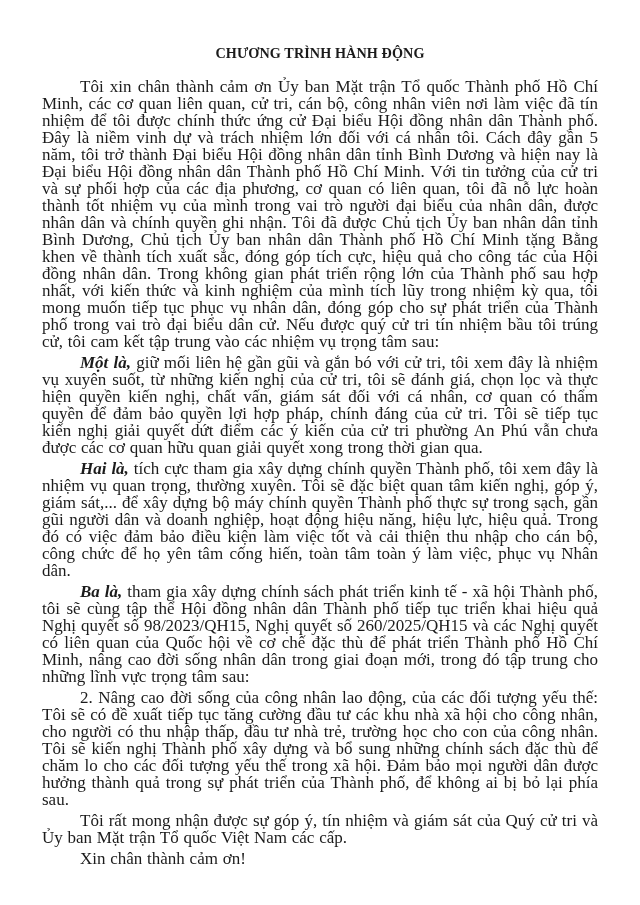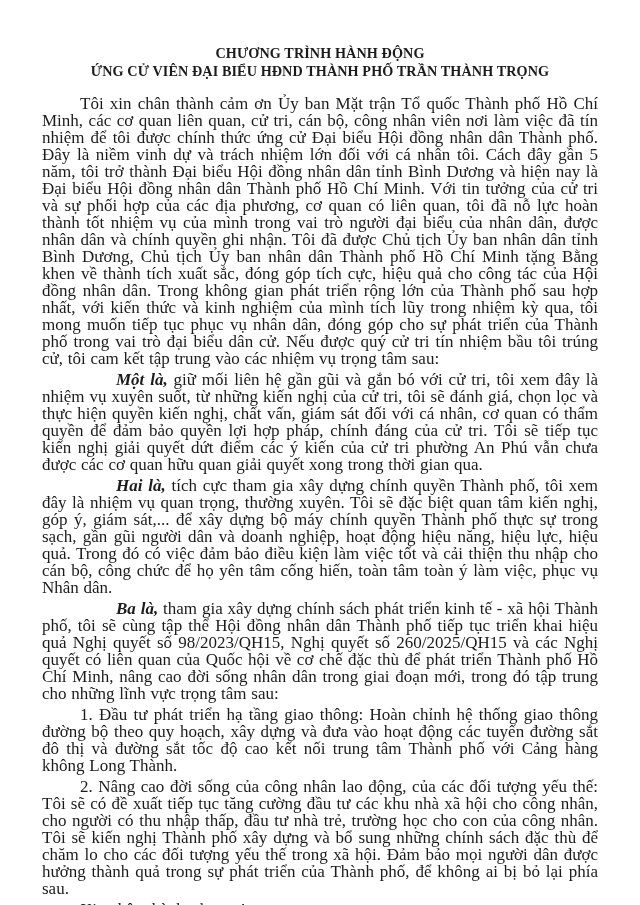--- a/index.html
+++ b/index.html
@@ -39,41 +39,39 @@
     font-size: 17px;
     line-height: 17px;
     word-spacing: 0.5px;
   }
   p.para:last-child {
     margin-bottom: 8px;
   }
   .lead {
     font-weight: bold;
     font-style: italic;
-    margin-left: 36px;
   }
 </style>
 </head>
 <body>
 
 <div class="page">
 
   <h1 class="doc-title">
     <span class="title-line">CHƯƠNG TRÌNH HÀNH ĐỘNG</span>
-    <span class="title-line">ỨNG CỬ VIÊN ĐẠI BIỂU HĐND THÀNH PHỐ TRẦN THÀNH TRỌNG</span>
   </h1>
 
   <p class="para"><span>Tôi xin chân thành cảm ơn Ủy ban Mặt trận Tổ quốc Thành phố Hồ Chí Minh, các cơ quan liên quan, cử tri, cán bộ, công nhân viên nơi làm việc đã tín nhiệm để tôi được chính thức ứng cử Đại biểu Hội đồng nhân dân Thành phố. Đây là niềm vinh dự và trách nhiệm lớn đối với cá nhân tôi. Cách đây gần 5 năm, tôi trở thành Đại biểu Hội đồng nhân dân tỉnh Bình Dương và hiện nay là Đại biểu Hội đồng nhân dân Thành phố Hồ Chí Minh. Với tin tưởng của cử tri và sự phối hợp của các địa phương, cơ quan có liên quan, tôi đã nỗ lực hoàn thành tốt nhiệm vụ của mình trong vai trò người đại biểu của nhân dân, được nhân dân và chính quyền ghi nhận. Tôi đã được Chủ tịch Ủy ban nhân dân tỉnh Bình Dương, Chủ tịch Ủy ban nhân dân Thành phố Hồ Chí Minh tặng Bằng khen về thành tích xuất sắc, đóng góp tích cực, hiệu quả cho công tác của Hội đồng nhân dân. Trong không gian phát triển rộng lớn của Thành phố sau hợp nhất, với kiến thức và kinh nghiệm của mình tích lũy trong nhiệm kỳ qua, tôi mong muốn tiếp tục phục vụ nhân dân, đóng góp cho sự phát triển của Thành phố trong vai trò đại biểu dân cử. Nếu được quý cử tri tín nhiệm bầu tôi trúng cử, tôi cam kết tập trung vào các nhiệm vụ trọng tâm sau:</span></p>
 
   <p class="para"><span class="lead">Một là,</span> <span>giữ mối liên hệ gần gũi và gắn bó với cử tri, tôi xem đây là nhiệm vụ xuyên suốt, từ những kiến nghị của cử tri, tôi sẽ đánh giá, chọn lọc và thực hiện quyền kiến nghị, chất vấn, giám sát đối với cá nhân, cơ quan có thẩm quyền để đảm bảo quyền lợi hợp pháp, chính đáng của cử tri. Tôi sẽ tiếp tục kiến nghị giải quyết dứt điểm các ý kiến của cử tri phường An Phú vẫn chưa được các cơ quan hữu quan giải quyết xong trong thời gian qua.</span></p>
 
   <p class="para"><span class="lead">Hai là,</span> <span>tích cực tham gia xây dựng chính quyền Thành phố, tôi xem đây là nhiệm vụ quan trọng, thường xuyên. Tôi sẽ đặc biệt quan tâm kiến nghị, góp ý, giám sát,... để xây dựng bộ máy chính quyền Thành phố thực sự trong sạch, gần gũi người dân và doanh nghiệp, hoạt động hiệu năng, hiệu lực, hiệu quả. Trong đó có việc đảm bảo điều kiện làm việc tốt và cải thiện thu nhập cho cán bộ, công chức để họ yên tâm cống hiến, toàn tâm toàn ý làm việc, phục vụ Nhân dân.</span></p>
 
   <p class="para"><span class="lead">Ba là,</span> <span>tham gia xây dựng chính sách phát triển kinh tế - xã hội Thành phố, tôi sẽ cùng tập thể Hội đồng nhân dân Thành phố tiếp tục triển khai hiệu quả Nghị quyết số 98/2023/QH15, Nghị quyết số 260/2025/QH15 và các Nghị quyết có liên quan của Quốc hội về cơ chế đặc thù để phát triển Thành phố Hồ Chí Minh, nâng cao đời sống nhân dân trong giai đoạn mới, trong đó tập trung cho những lĩnh vực trọng tâm sau:</span></p>
 
-  <p class="para"><span>1. Đầu tư phát triển hạ tầng giao thông: Hoàn chỉnh hệ thống giao thông đường bộ theo quy hoạch, xây dựng và đưa vào hoạt động các tuyến đường sắt đô thị và đường sắt tốc độ cao kết nối trung tâm Thành phố với Cảng hàng không Long Thành.</span></p>
 
   <p class="para"><span>2. Nâng cao đời sống của công nhân lao động, của các đối tượng yếu thế: Tôi sẽ có đề xuất tiếp tục tăng cường đầu tư các khu nhà xã hội cho công nhân, cho người có thu nhập thấp, đầu tư nhà trẻ, trường học cho con của công nhân. Tôi sẽ kiến nghị Thành phố xây dựng và bổ sung những chính sách đặc thù để chăm lo cho các đối tượng yếu thế trong xã hội. Đảm bảo mọi người dân được hưởng thành quả trong sự phát triển của Thành phố, để không ai bị bỏ lại phía sau.</span></p>
 
+  <p class="para"><span>Tôi rất mong nhận được sự góp ý, tín nhiệm và giám sát của Quý cử tri và Ủy ban Mặt trận Tổ quốc Việt Nam các cấp.</span></p>
 
   <p class="para"><span>Xin chân thành cảm ơn!</span></p>
 
 </div>
 
 </body></html>

